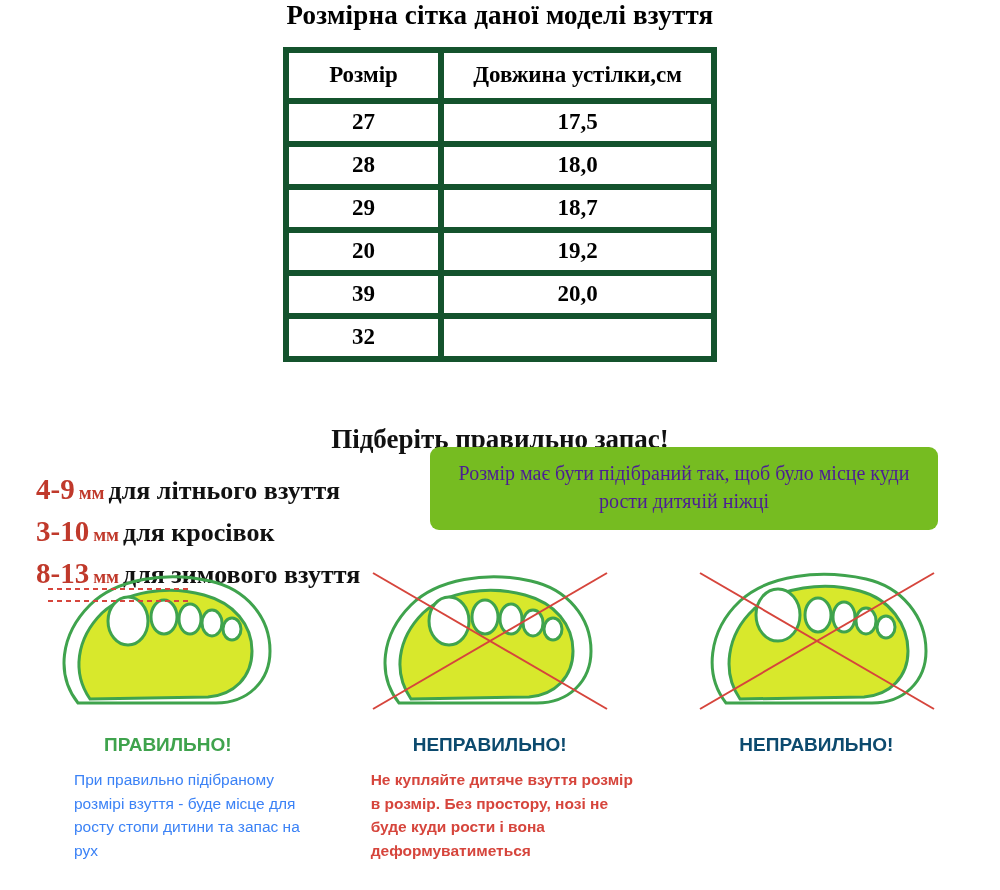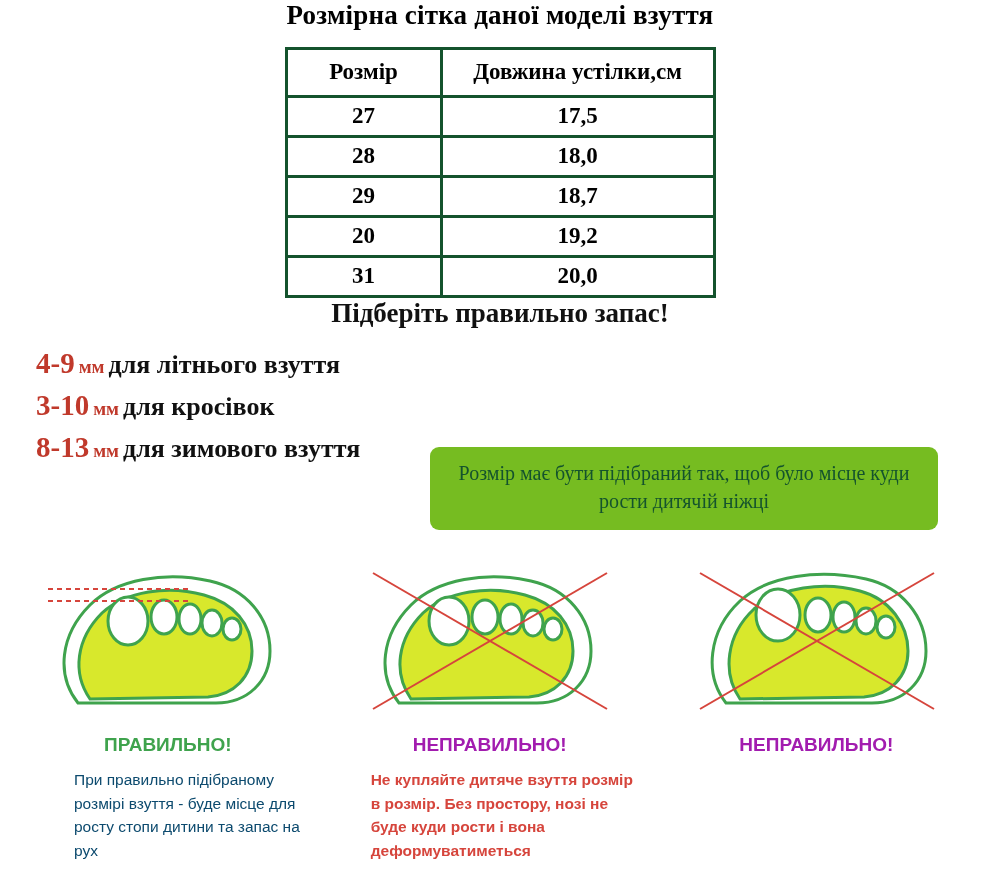--- a/index.html
+++ b/index.html
@@ -29,41 +29,42 @@
     justify-content: center;
     margin-top: 16px;
   }
   table.size-table {
     border-collapse: collapse;
     width: 428px;
     table-layout: fixed;
   }
   table.size-table th,
   table.size-table td {
-    border: 3px solid #14532d;
+    border: 6px solid #14532d;
     text-align: center;
     font-weight: bold;
   }
   table.size-table th {
     font-size: 23px;
     padding: 9px 4px 10px 4px;
   }
   table.size-table td {
     font-size: 23px;
     padding: 5px 4px 6px 4px;
   }
   table.size-table col.c1 { width: 155px; }
   table.size-table col.c2 { width: 273px; }
 
   
   .pick-title {
     text-align: center;
     font-family: "Liberation Serif", serif;
     font-weight: bold;
     font-size: 27px;
+    margin-top: 62px;
     color: #111111;
   }
 
   
   .allowances {
     margin-top: 18px;
     padding-left: 36px;
   }
   .allow-row {
     margin-bottom: 9px;
@@ -92,21 +93,21 @@
   
   .callout {
     position: absolute;
     left: 430px;
     top: 447px;
     width: 508px;
     background: #76bc21;
     border-radius: 9px;
     padding: 12px 14px 14px 14px;
     box-sizing: border-box;
-    color: #14532d;
+    color: #4c1d95;
     text-align: center;
     font-family: "Liberation Serif", serif;
     font-size: 20px;
     line-height: 1.42;
   }
 
   
   .panels {
     position: absolute;
     left: 0;
@@ -127,26 +128,26 @@
     display: block;
     margin: 0 auto;
   }
   .verdict {
     font-family: "Liberation Sans", sans-serif;
     font-size: 19px;
     font-weight: bold;
     margin: 14px 0 12px 0;
   }
   .verdict.ok { color: #3fa34d; padding-left: 90px; }
-  .verdict.bad { color: #a21caf; padding-left: 72px; }
+  .verdict.bad { color: #0c4a6e; padding-left: 72px; }
   .desc {
     font-family: "Liberation Sans", sans-serif;
     font-size: 15.5px;
     line-height: 1.52;
-    color: #0c4a6e;
+    color: #3b82f6;
   }
   .desc.red { color: #d6453c; }
   .panel.p1 .desc { padding-left: 60px; }
   .panel.p2 .desc { padding-left: 30px; font-weight: bold; }
   .panel.p3 .desc { padding-left: 8px; }
 </style>
 </head>
 <body>
 
 <div class="size-title">Розмірна сітка даної моделі взуття</div>
@@ -174,22 +175,26 @@
       </tr>
       <tr>
         <td>29</td>
         <td>18,7</td>
       </tr>
       <tr>
         <td>20</td>
         <td>19,2</td>
       </tr>
       <tr>
-        <td>31</td>
+        <td>39</td>
         <td>20,0</td>
+      </tr>
+      <tr>
+        <td>32</td>
+        <td></td>
       </tr>
     </tbody>
   </table>
 </div>
 
 <div class="pick-title">Підберіть правильно запас!</div>
 
 <div class="allowances">
   <div class="allow-row">
     <span class="allow-num">4-9</span><span class="allow-mm">мм</span><span class="allow-text">для літнього взуття</span>

